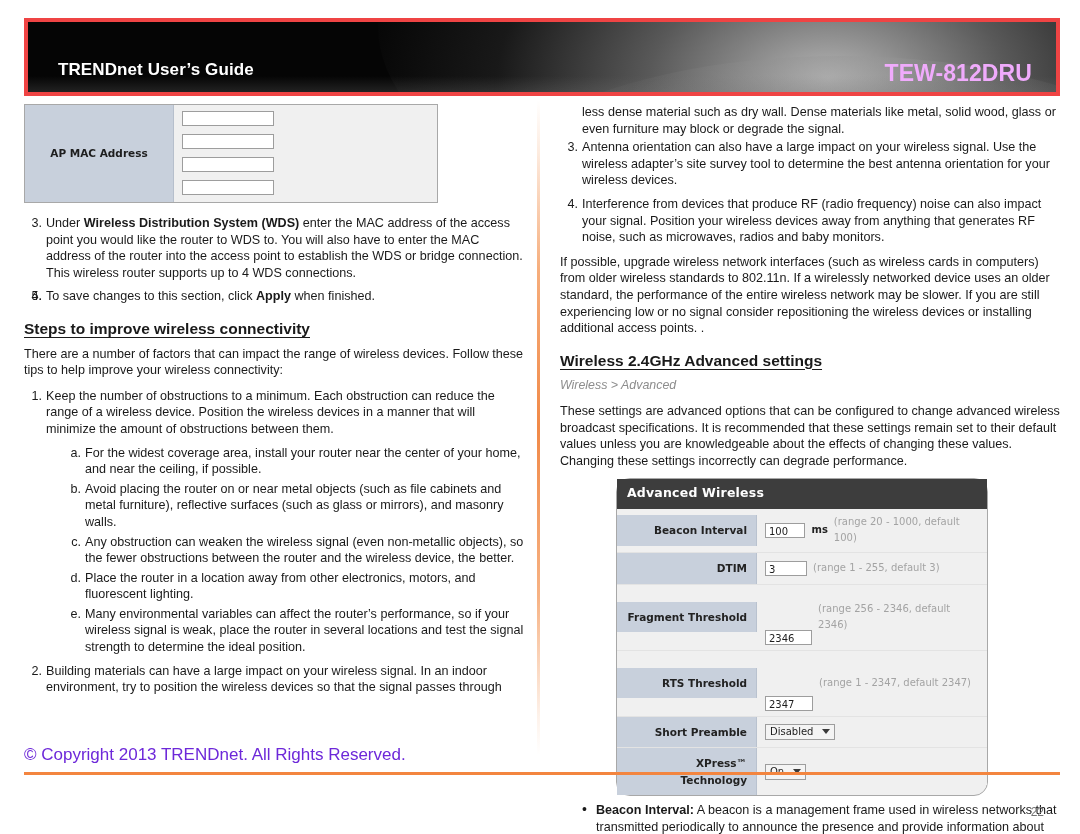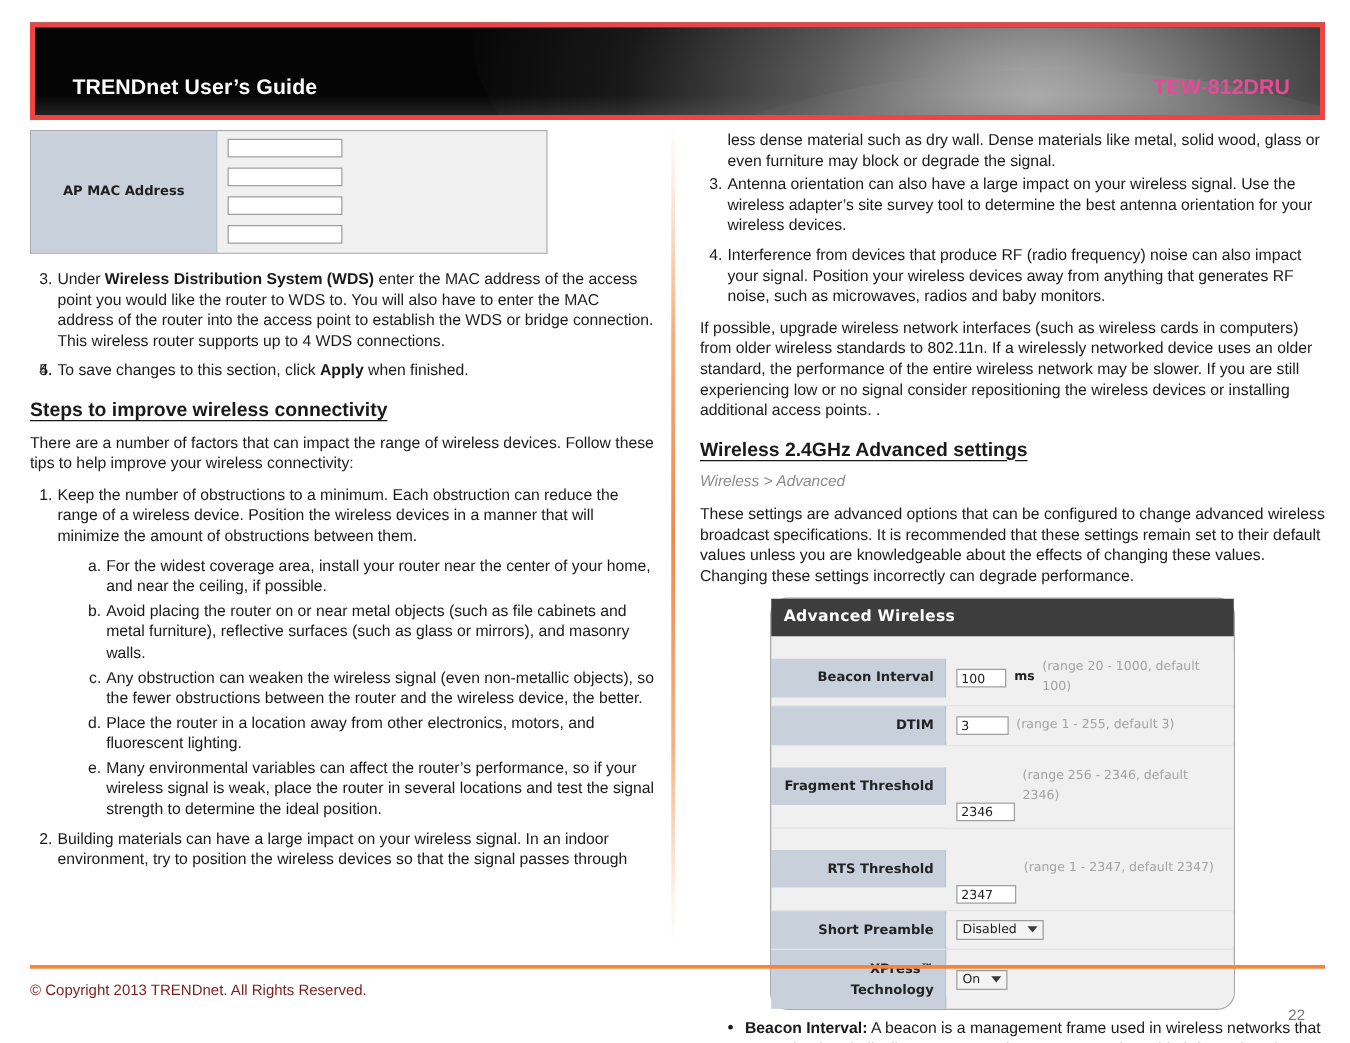--- a/index.html
+++ b/index.html
@@ -65,23 +65,23 @@
     font-size: 17px;
     font-weight: bold;
     color: #ffffff;
     letter-spacing: 0.1px;
     z-index: 3;
   }
   .header-model {
     position: absolute;
     right: 24px;
     top: 38px;
-    font-size: 17px;
-    font-weight: bold;
-    color: #ec4899;
+    font-size: 23px;
+    font-weight: bold;
+    color: #f0abfc;
     letter-spacing: 0.1px;
     z-index: 3;
   }
 
   
   .column {
     position: absolute;
     top: 104px;
     font-size: 12.6px;
     line-height: 16.6px;
@@ -190,21 +190,21 @@
     font-weight: bold;
     padding: 6px 10px 7px 10px;
     letter-spacing: 0.2px;
   }
   .ui-rows { display: block; }
   .ui-row {
     display: flex;
     align-items: center;
     border-top: 1px solid #e3e3e3;
   }
-  .ui-row:first-child { border-top: none; margin-top: 12px; }
+  .ui-row:first-child { border-top: none; }
   .ui-label {
     background: #c8d0dc;
     color: #222222;
     font-size: 10.5px;
     font-weight: bold;
     text-align: right;
     padding: 7px 9px;
     box-sizing: border-box;
     flex: 0 0 auto;
     border-right: 1px solid #b9c2cf;
@@ -297,23 +297,23 @@
     position: absolute;
     left: 24px;
     top: 772px;
     width: 1036px;
     height: 3px;
     background: #f3853f;
   }
   .footer-copy {
     position: absolute;
     left: 24px;
-    top: 785px;
-    font-size: 12px;
-    color: #7f1d1d;
+    top: 745px;
+    font-size: 17px;
+    color: #6d28d9;
   }
   .footer-page {
     position: absolute;
     right: 36px;
     top: 805px;
     font-size: 12px;
     color: #737373;
   }
 </style>
 </head>

